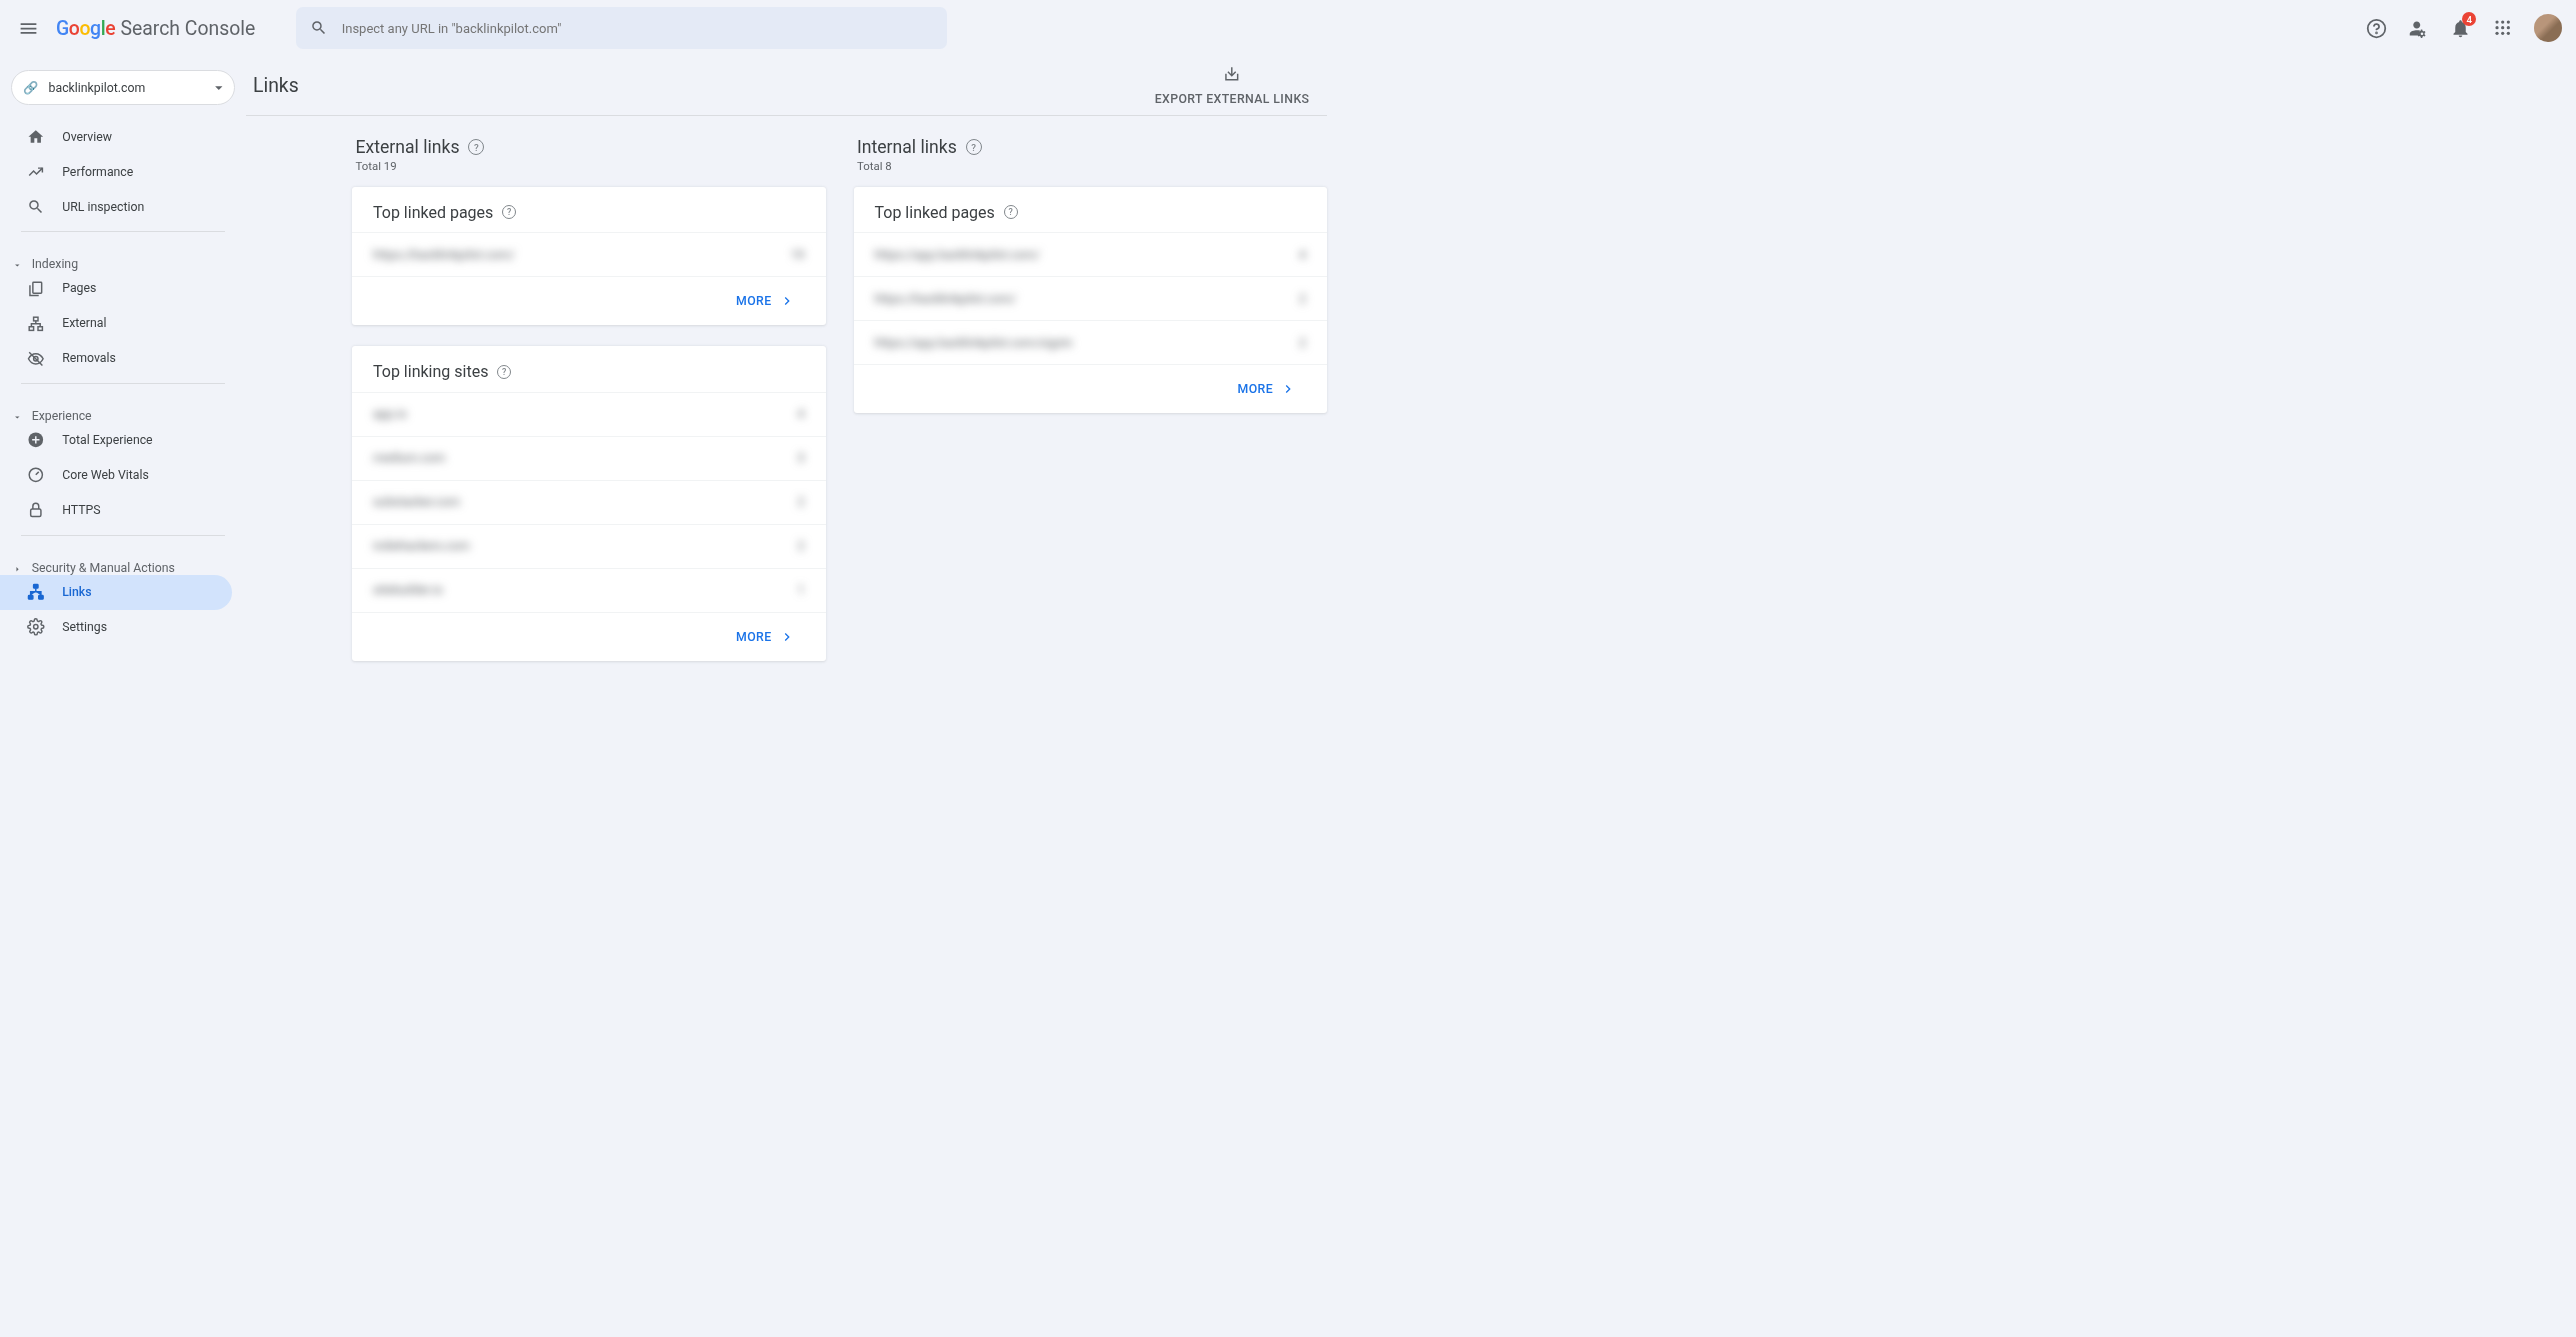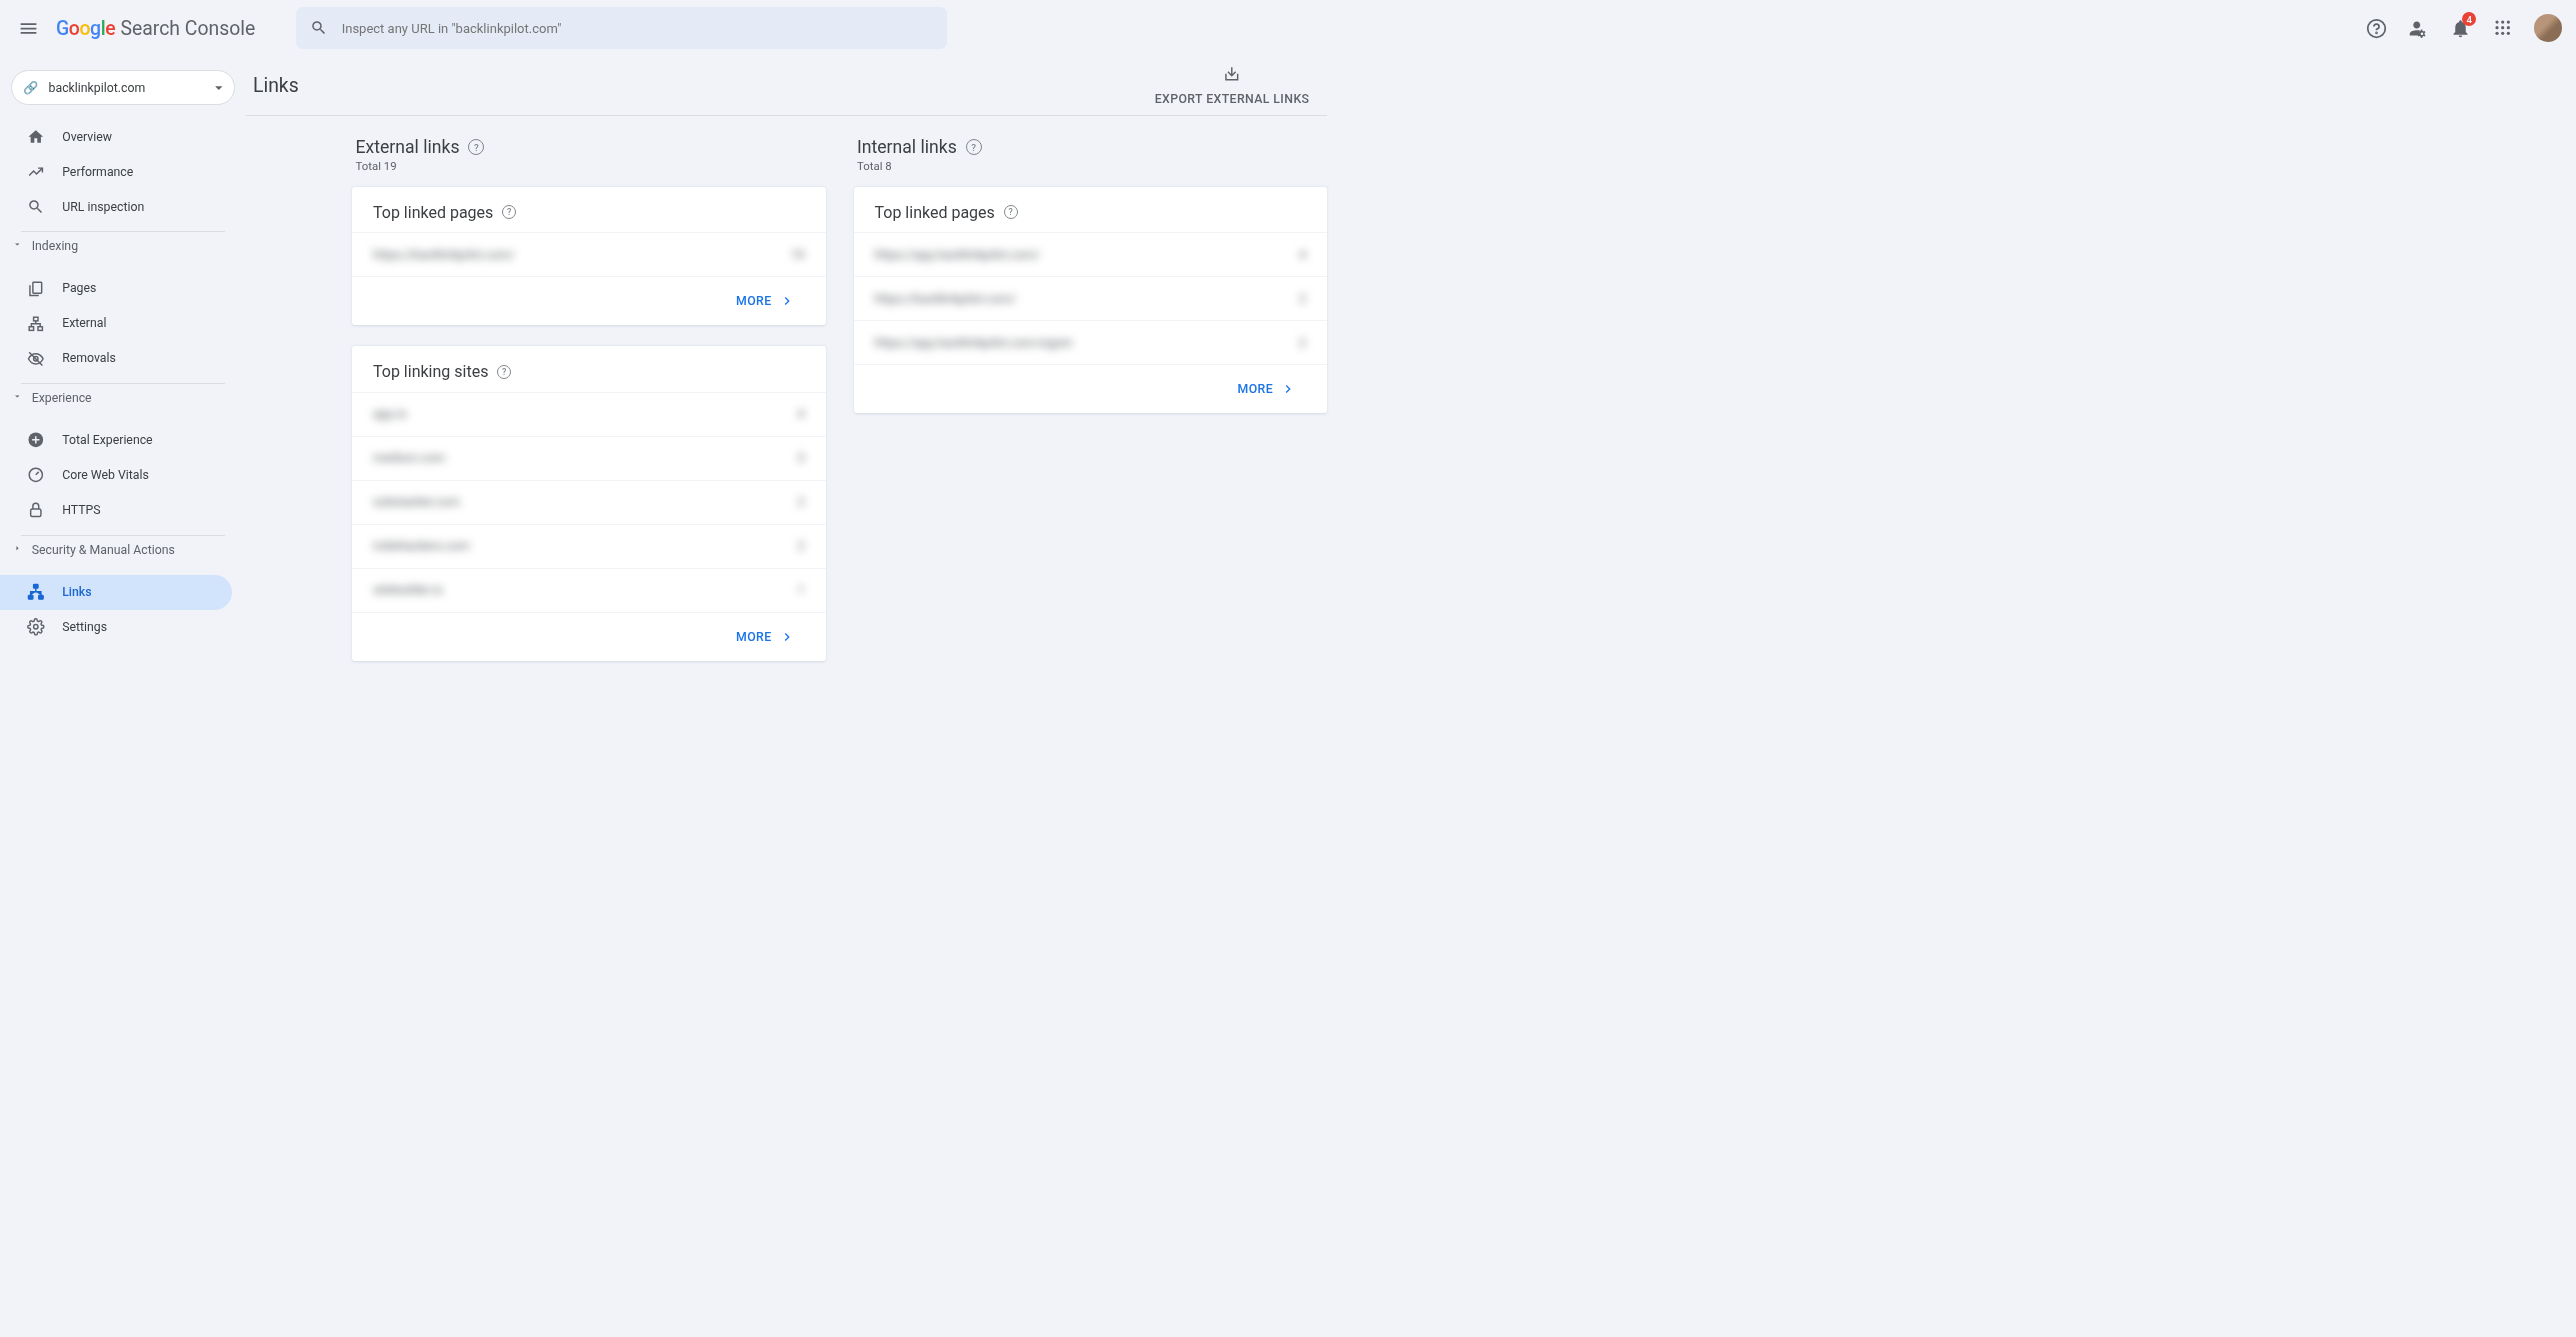--- a/index.html
+++ b/index.html
@@ -20,21 +20,21 @@
     
     .body-row { display: flex; }
     .sidebar { width: 246px; flex-shrink: 0; padding: 7px 0 14px 0; }
     .property-picker { margin: 7px 10.6px 14px 10.6px; height: 35px; border: 0.9px solid #dadce0; border-radius: 17.6px; background: #fff; display: flex; align-items: center; padding: 0 7px 0 10.6px; cursor: pointer; gap: 8.8px; }
     .prop-favicon { width: 17.6px; height: 17.6px; background: #fff; border-radius: 1.8px; display: flex; align-items: center; justify-content: center; font-size: 12.3px; }
     .prop-name { flex: 1; font-size: 12.3px; color: #3c4043; }
     .nav-item { height: 35px; display: flex; align-items: center; padding: 0 14px 0 27px; gap: 17.6px; font-size: 12.3px; color: #3c4043; cursor: pointer; border-radius: 0 17.6px 17.6px 0; margin-right: 14px; }
     .nav-item.active { background: #d2e3fc; color: #1967d2; font-weight: 500; }
     .nav-item.active svg { stroke: #1967d2; fill: #1967d2; }
     .nav-icon { width: 17.6px; height: 17.6px; flex-shrink: 0; color: #5f6368; }
-    .nav-section { height: 32px; display: flex; align-items: flex-start; padding: 0 14px 0 12.3px; gap: 8.8px; font-size: 12.3px; color: #5f6368; cursor: pointer; }
+    .nav-section { height: 32px; display: flex; align-items: flex-end; padding: 0 14px 0 12.3px; gap: 8.8px; font-size: 12.3px; color: #5f6368; cursor: pointer; }
     .nav-section .caret { width: 10.6px; height: 10.6px; }
     .nav-divider { height: 0.9px; background: #dadce0; margin: 7px 21px 7px 21px; }
     
     .content { flex: 1; padding: 0 28px 28px 0; max-width: 1109px; }
     .page-header { display: flex; align-items: center; height: 60px; padding: 0 7px; border-bottom: 0.9px solid #dadce0; }
     .page-title { font-size: 19.4px; color: #3c4043; font-weight: 400; }
     .export-btn { margin-left: auto; display: flex; align-items: center; gap: 8.8px; color: #5f6368; font-size: 12.3px; font-weight: 500; letter-spacing: 0.4px; cursor: pointer; padding: 7px 10.6px; border-radius: 3.5px; flex-direction: column; }
     
     .links-grid { display: flex; gap: 28px; padding-top: 21px; padding-left: 106px; }
     .col { flex: 1; }

